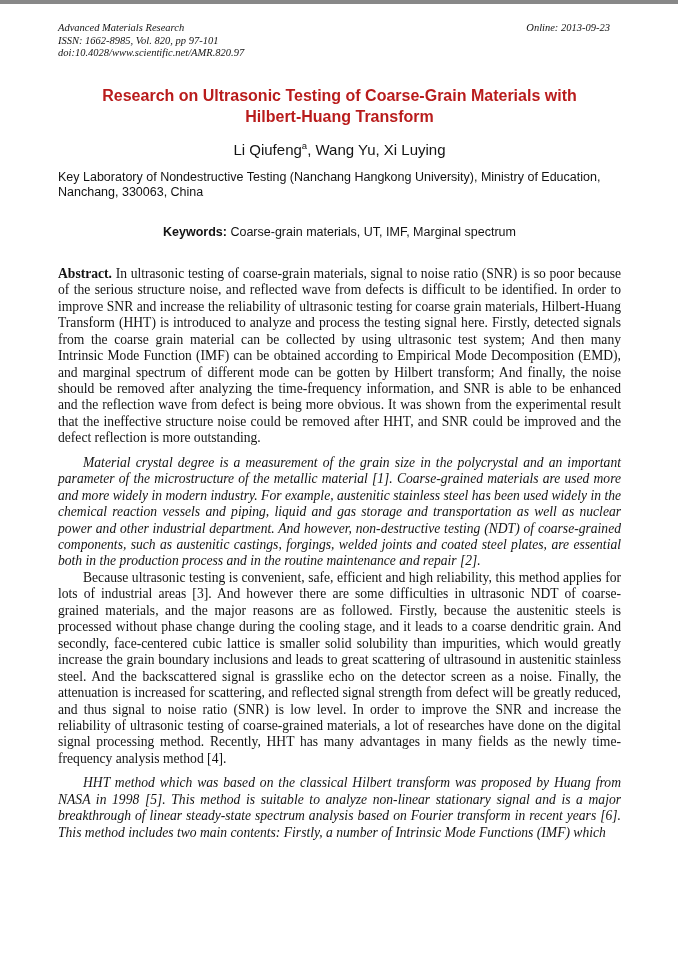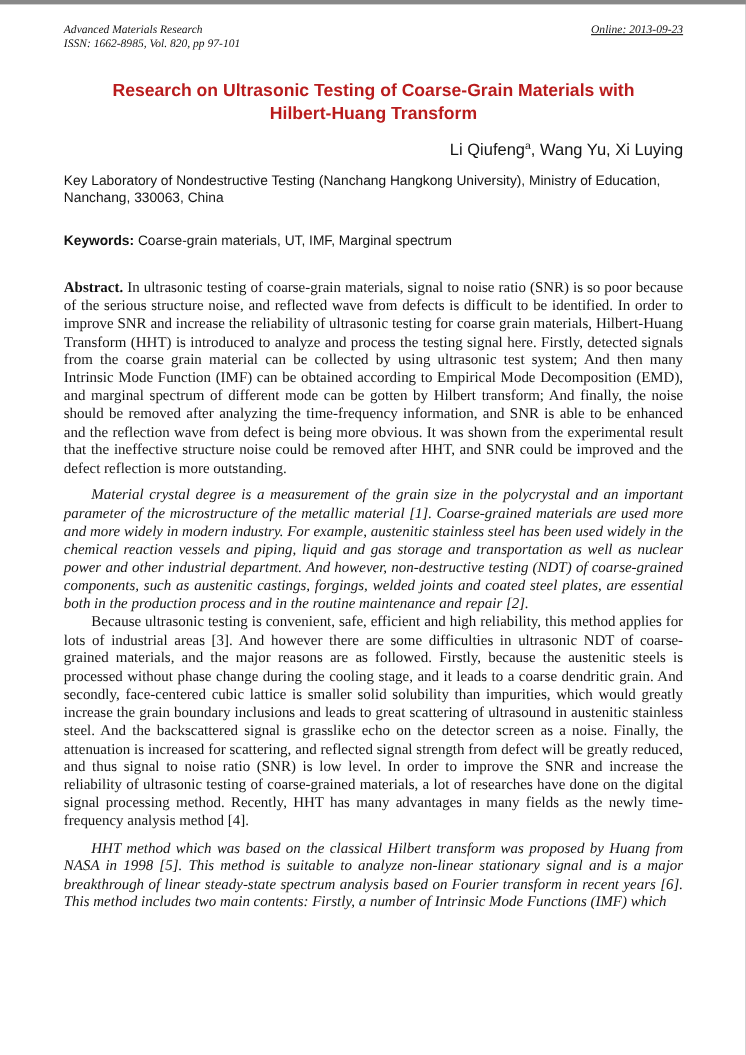--- a/index.html
+++ b/index.html
@@ -3,42 +3,42 @@
 <meta charset="utf-8">
 <style>
   html,body{margin:0;padding:0;background:#888;}
   .page{
     width:678px;height:959px;background:#ffffff;margin:4px auto;
     box-sizing:border-box;padding:18px 57px 10px 58px;
     color:#131313;overflow:hidden;position:relative;
   }
   
   .hdr{position:relative;font:italic 10.5px "Liberation Serif",serif;line-height:12.6px;}
-  .hdr-online{position:absolute;top:0;right:0;text-decoration:underline;}
+  .hdr-online{position:absolute;top:0;right:11px;}
   
   .title{
     margin:25px 18px 0 18px;text-align:center;
     font:bold 16px "Liberation Sans",sans-serif;line-height:21px;color:#b91c1c;
   }
   .authors{
-    margin-top:14px;text-align:right;
+    margin-top:14px;text-align:center;
     font:15px "Liberation Sans",sans-serif;line-height:18px;
   }
   .authors sup,.email sup{font-size:9.5px;vertical-align:super;line-height:0;}
   .affil{
     margin-top:11px;text-align:left;
     font:12.5px "Liberation Sans",sans-serif;line-height:15.5px;
   }
   .email{
     margin-top:10px;text-align:center;
     font:12.5px "Liberation Sans",sans-serif;line-height:15px;
   }
   .keywords{
     margin-top:24px;
-    font:12.5px "Liberation Sans",sans-serif;line-height:15px;
+    font:12.5px "Liberation Sans",sans-serif;line-height:15px;text-align:center;
   }
   .keywords .kw-label{font-weight:bold;}
   
   .abstract{
     margin-top:26px;
     font:13.6px "Liberation Serif",serif;line-height:16.45px;
     text-align:justify;
   }
   .abstract .abs-label{font-weight:bold;}
   .sec-head{
@@ -55,20 +55,21 @@
   .para.first{margin-top:8px;font-style:italic;}
 </style>
 </head>
 <body>
 
 <div class="page">
 
   <div class="hdr">
     <div>Advanced Materials Research</div>
     <div>ISSN: 1662-8985, Vol. 820, pp 97-101</div>
+    <div>doi:10.4028/www.scientific.net/AMR.820.97</div>
     <div class="hdr-online">Online: 2013-09-23</div>
   </div>
 
   <div class="title">Research on Ultrasonic Testing of Coarse-Grain Materials with Hilbert-Huang Transform</div>
 
   <div class="authors"><span>Li Qiufeng</span><sup>a</sup><span>, Wang Yu, Xi Luying</span></div>
 
   <div class="affil">Key Laboratory of Nondestructive Testing (Nanchang Hangkong University), Ministry of Education, Nanchang, 330063, China</div>
 
 

